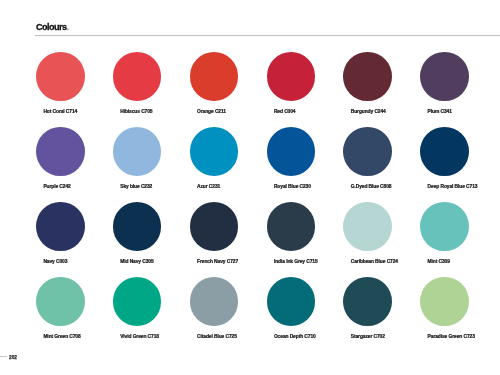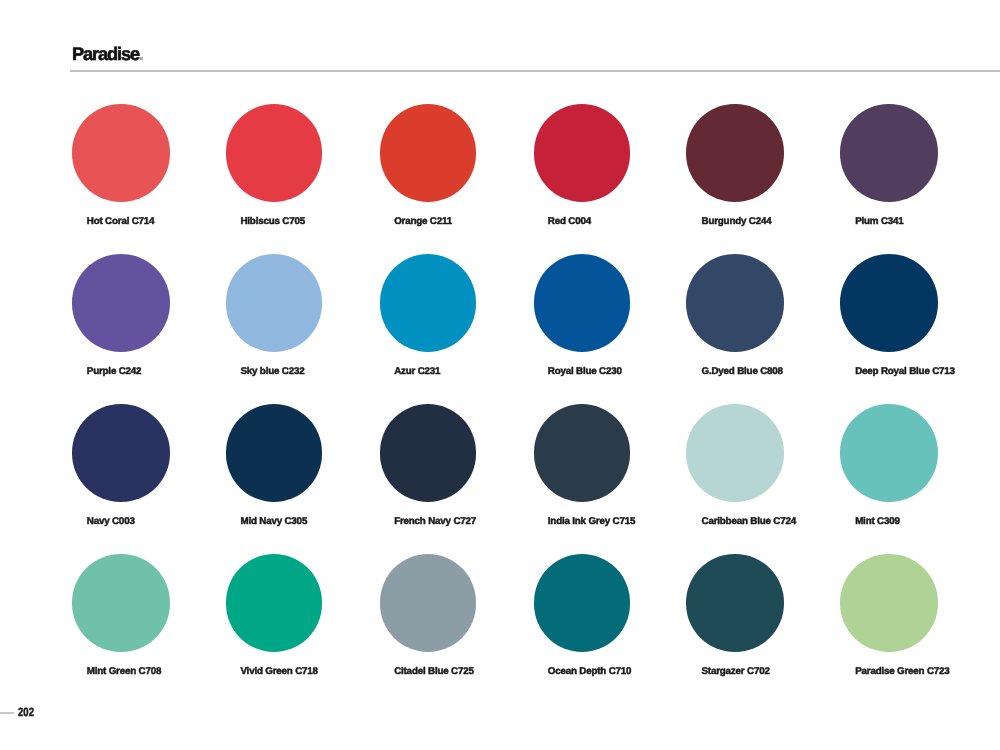--- a/index.html
+++ b/index.html
@@ -52,21 +52,21 @@
   .page-footer { position:absolute; left:0; top:0; width:500px; height:375px; }
   .folio-rule { position:absolute; left:0; top:356px; width:7px; height:1px; background:#c8c8c8; }
   .folio { position:absolute; left:8.8px; top:353.9px; font-size:6px; font-weight:700; color:#1f1f1f; line-height:6px; transform:scaleX(0.8) translateZ(0); transform-origin:left top; -webkit-text-stroke:0.25px #1f1f1f; }
 </style>
 </head>
 <body>
 
 <div class="page">
 
   <header class="page-header">
-    <h1 class="page-title"><span>Paradise</span><span class="dot">.</span></h1>
+    <h1 class="page-title"><span>Colours</span><span class="dot">.</span></h1>
     <div class="header-rule"></div>
   </header>
 
   <main class="swatch-grid" id="swatch-grid">
       <div class="swatch" style="left: 0px; top: 0px;">
         <div class="swatch-dot" style="background-color: rgb(232, 84, 85);"></div>
         <div class="swatch-label">Hot Coral C714</div>
       </div>
       <div class="swatch" style="left: 76.84px; top: 0px;">
         <div class="swatch-dot" style="background-color: rgb(229, 59, 69);"></div>

